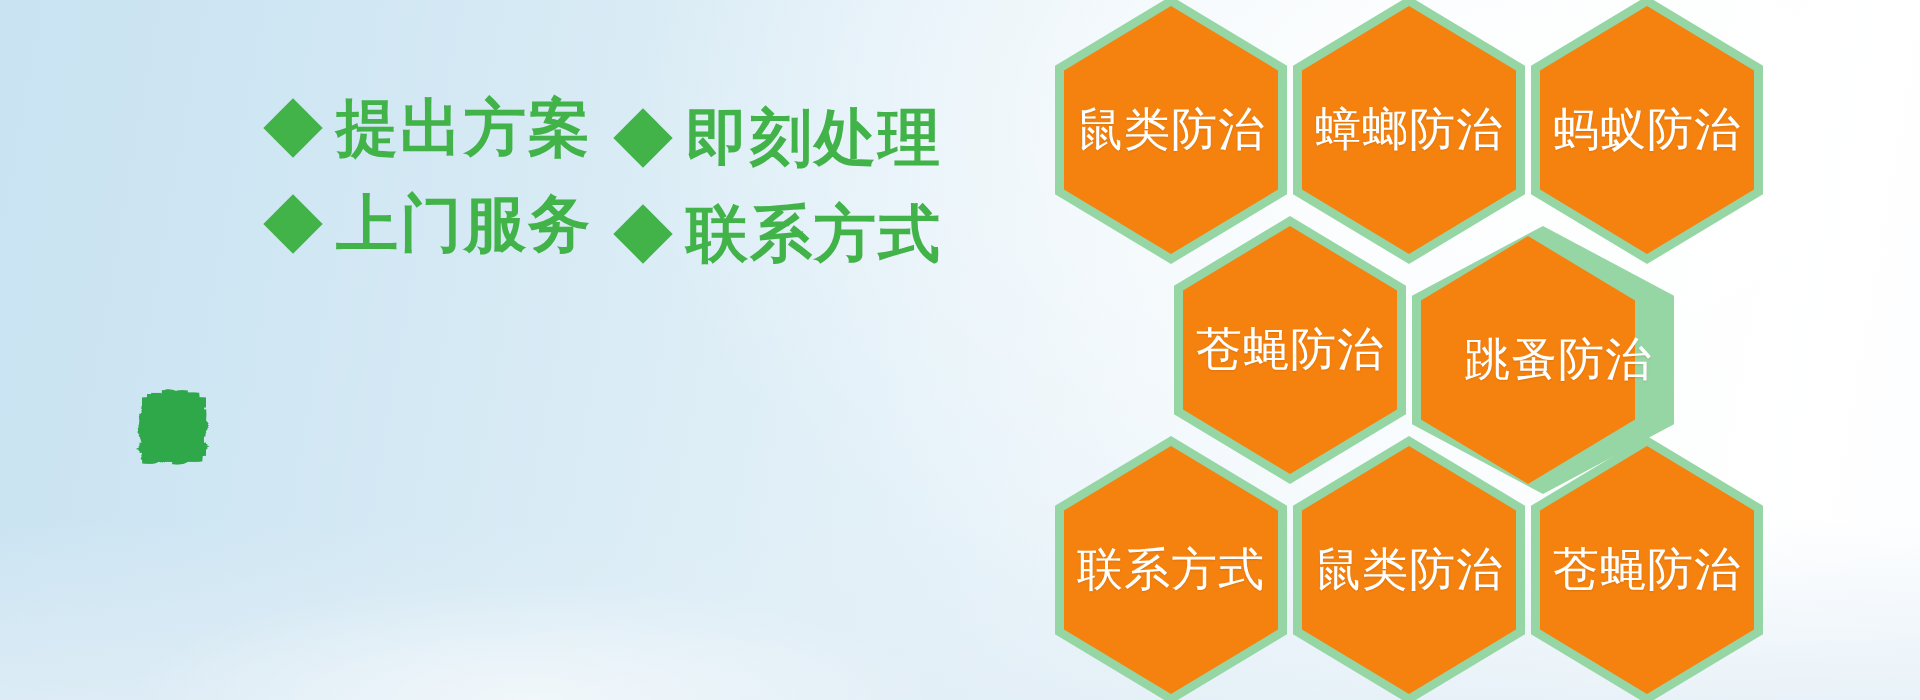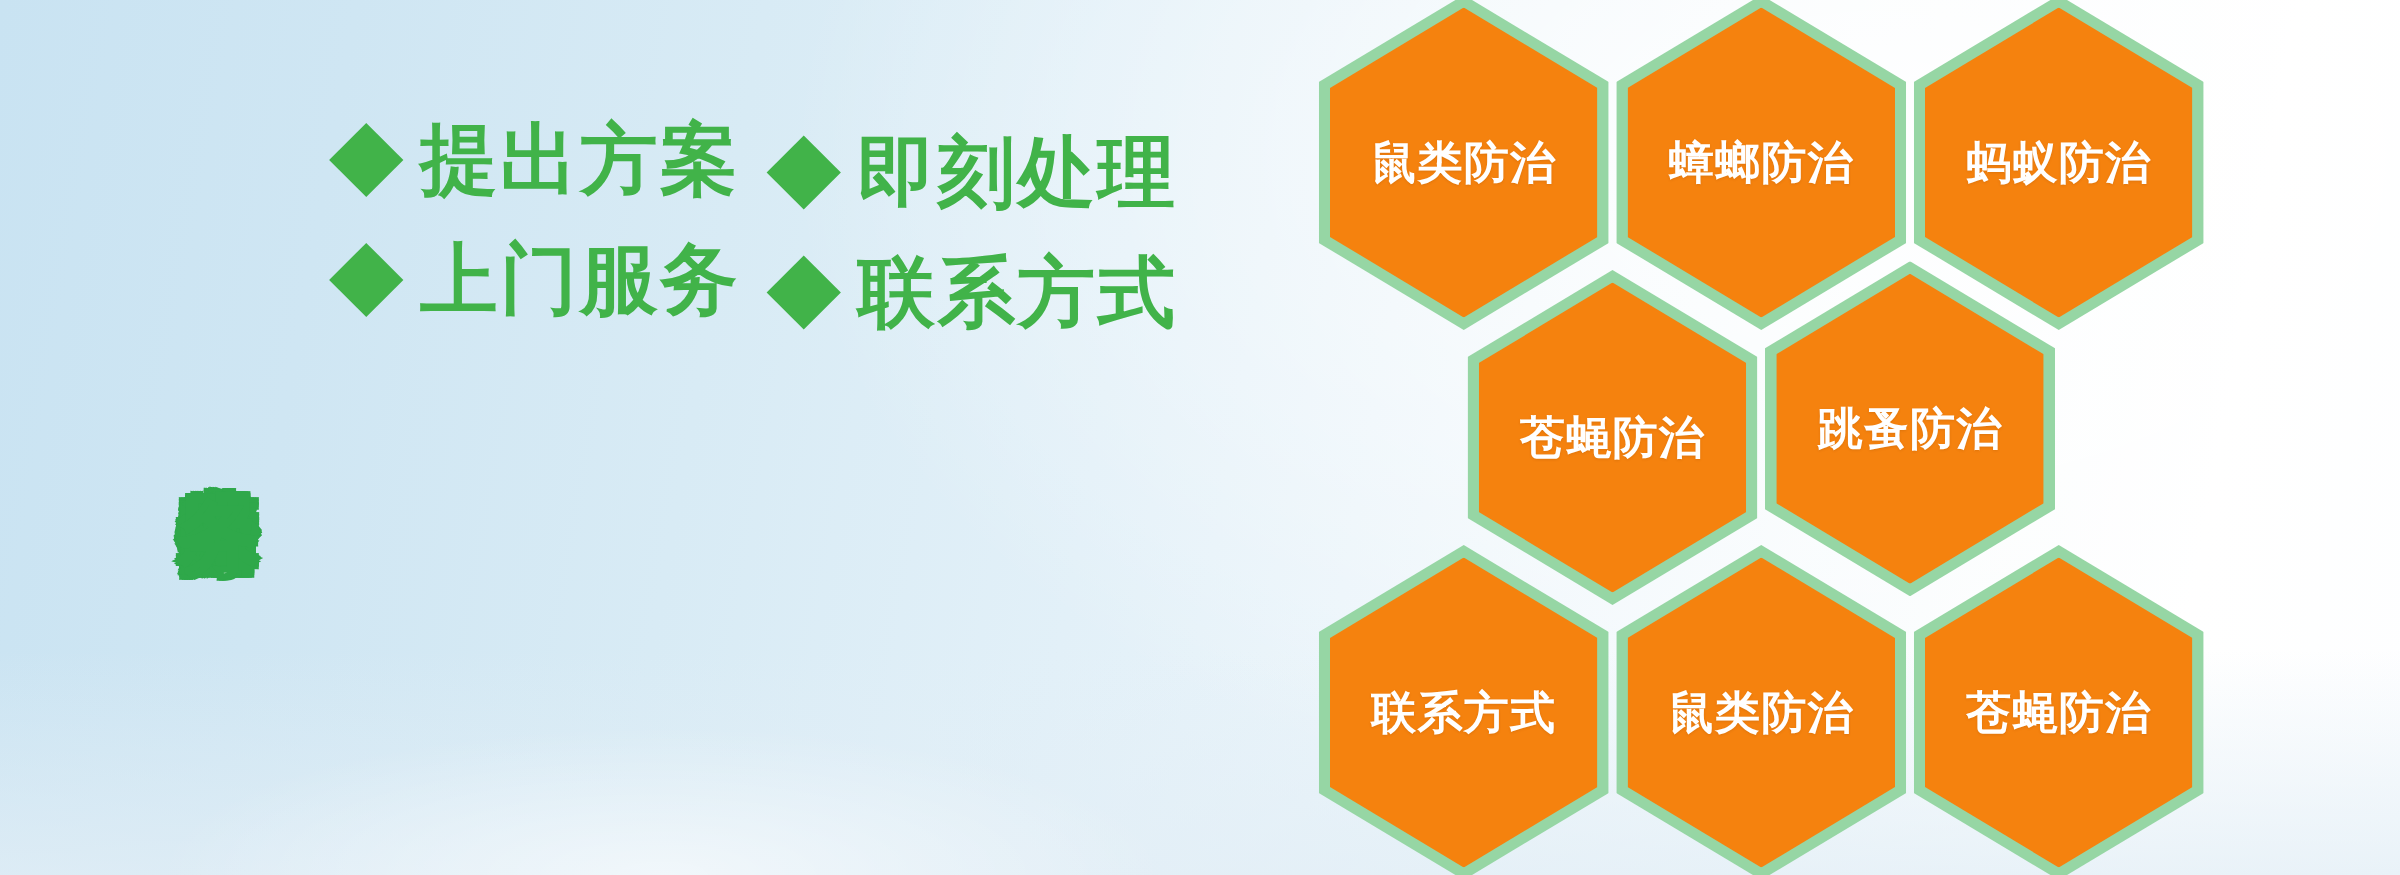--- a/index.html
+++ b/index.html
@@ -149,33 +149,33 @@
     left: 9px; top: 10px;
     width: 214px;
     height: 248px;
     background: #f5820e;
     clip-path: polygon(50% 0%, 100% 26%, 100% 74%, 50% 100%, 0% 74%, 0% 26%);
   }
   .hex .label {
     position: relative;
     z-index: 2;
     color: #ffffff;
-    font-size: 36px;
-    font-weight: 700;
+    font-size: 46px;
+    font-weight: 400;
     letter-spacing: 1px;
     white-space: nowrap;
     text-shadow: 0 1px 2px rgba(120,60,0,0.18);
   }
 
   
   .hex.r1c1 { left: 0px;   top: 8px;   }
   .hex.r1c2 { left: 238px; top: 8px;   }
   .hex.r1c3 { left: 476px; top: 8px;   }
   .hex.r2c1 { left: 119px; top: 228px; }
-  .hex.r2c2 { left: 357px; top: 221px; }
+  .hex.r2c2 { left: 357px; top: 238px; padding-left: 30px; }
   .hex.r3c1 { left: 0px;   top: 448px; }
   .hex.r3c2 { left: 238px; top: 448px; }
   .hex.r3c3 { left: 476px; top: 448px; }
 </style>
 </head>
 <body>
 
 <div id="banner">
 
   <div class="haze"></div>

